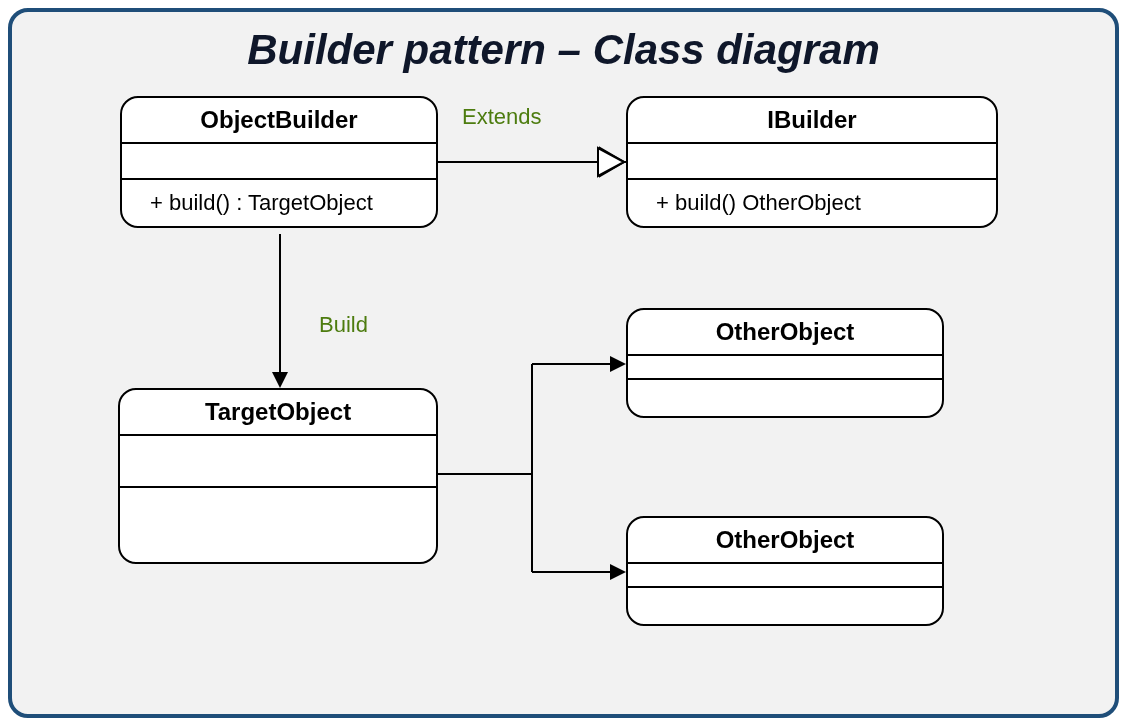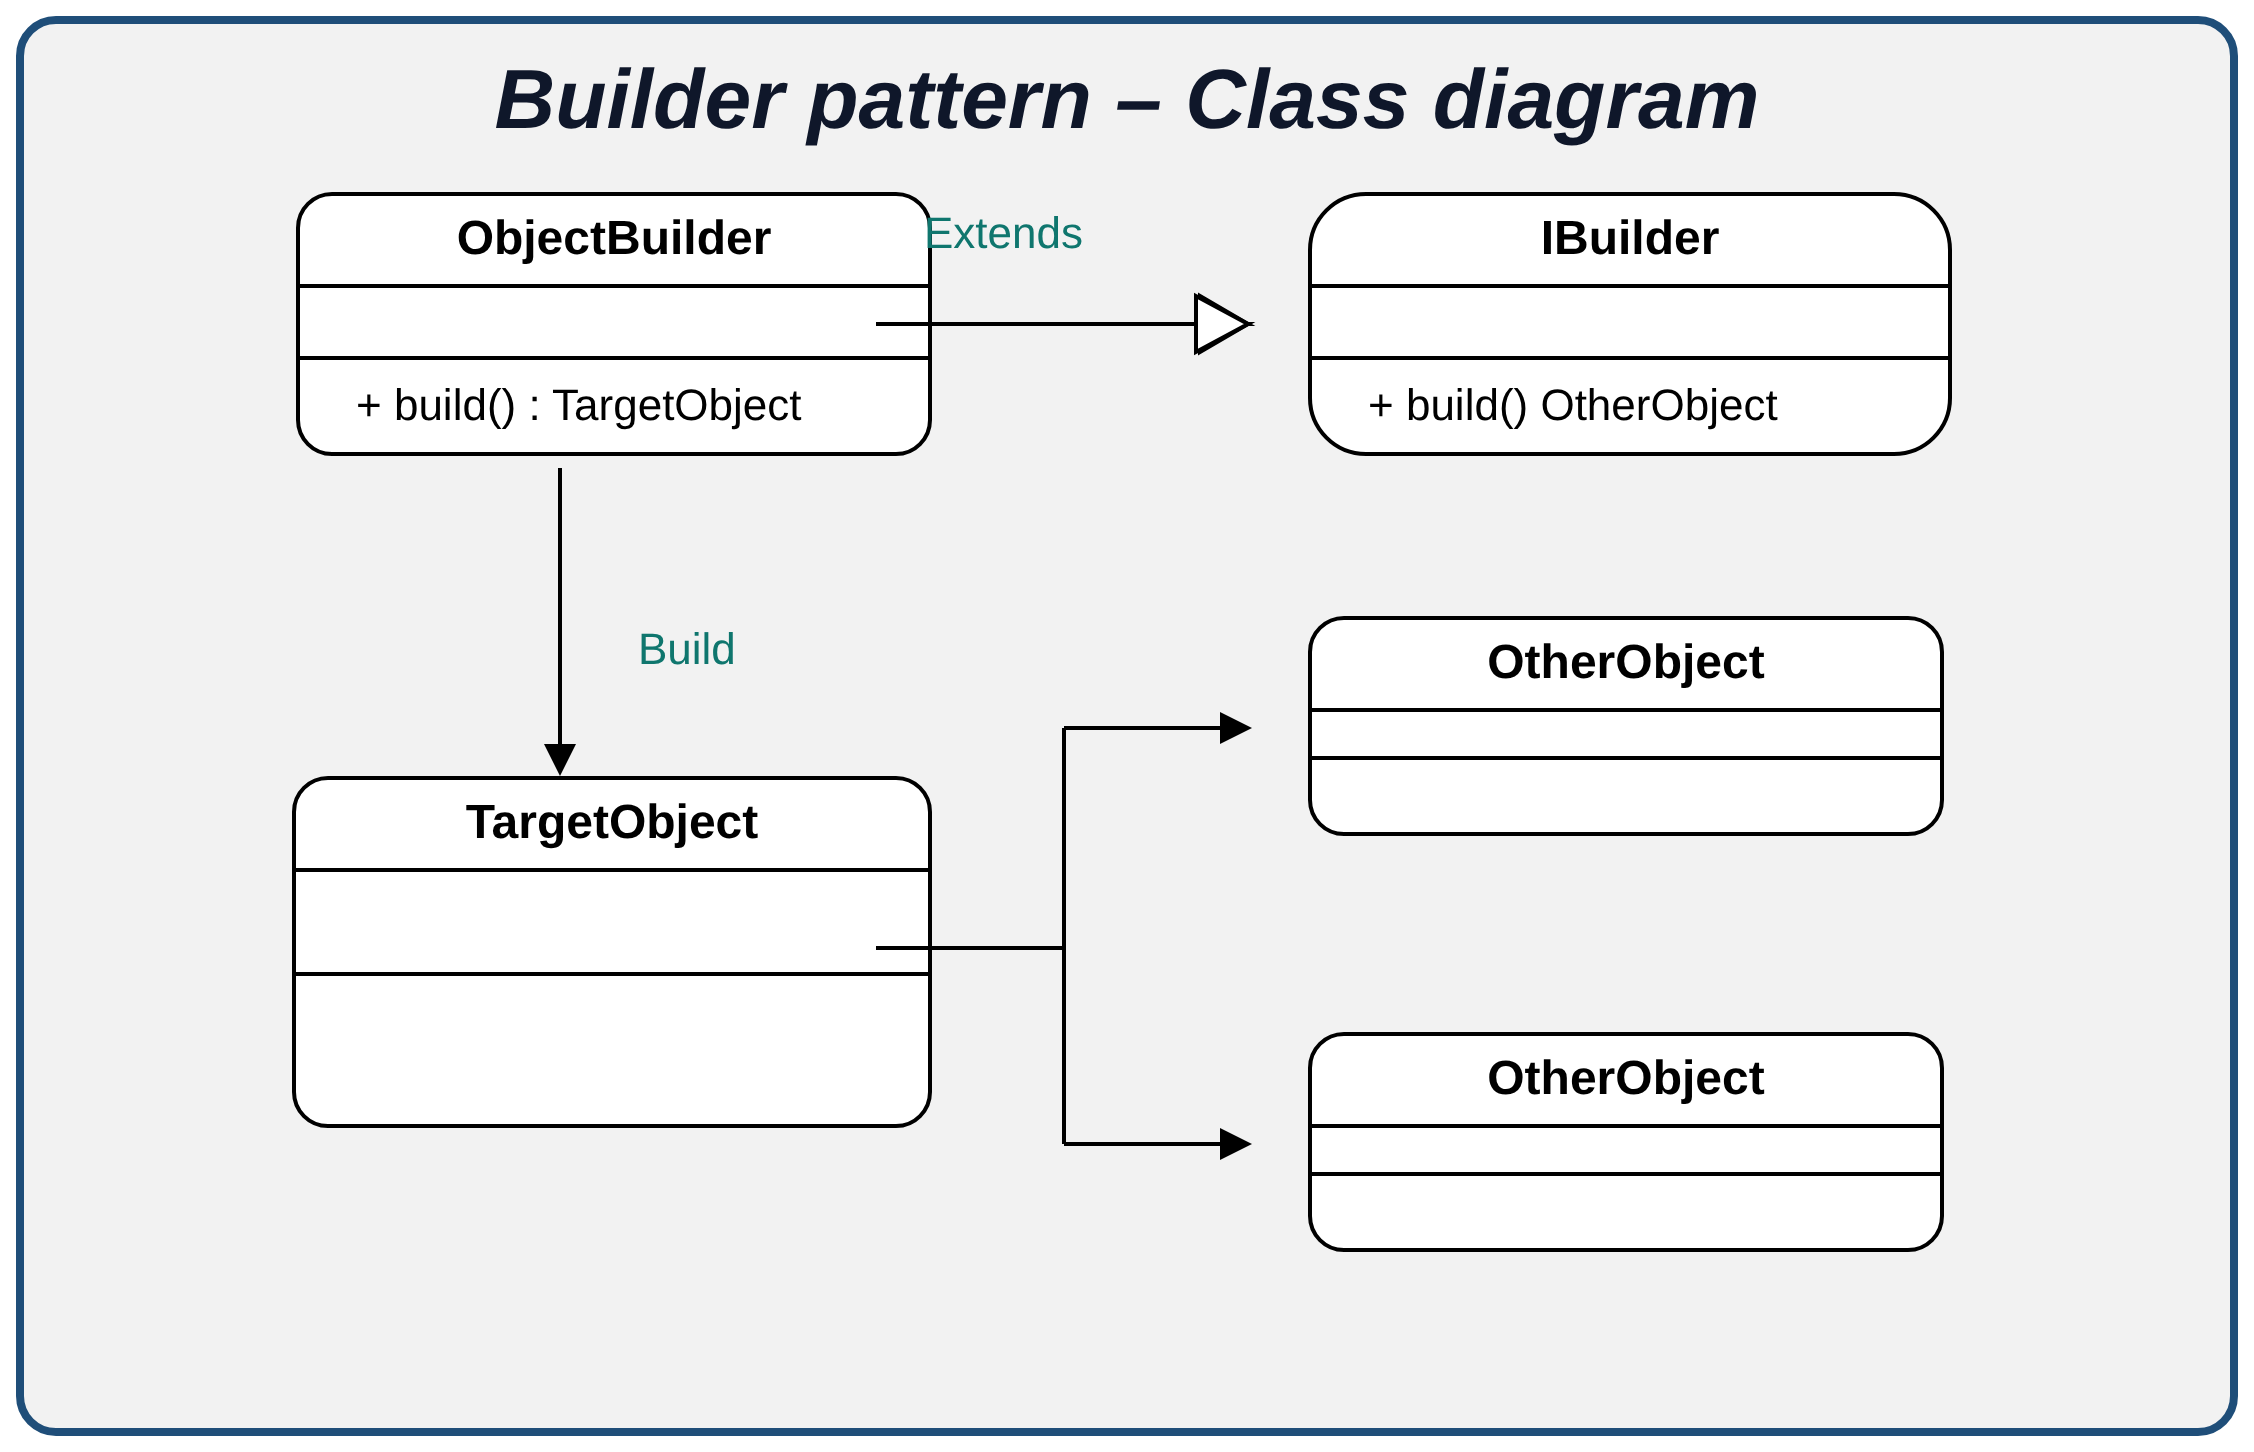--- a/index.html
+++ b/index.html
@@ -30,21 +30,20 @@
       font-style: italic;
       font-weight: bold;
       font-size: 42px;
     }
     .uml-box {
       position: absolute;
       background: #fff;
       border: 2px solid #000;
       border-radius: 18px;
       overflow: hidden;
-      margin-left: 28px;
     }
     .uml-name {
       text-align: center;
       font-weight: bold;
       font-size: 24px;
       padding: 8px 10px;
       border-bottom: 2px solid #000;
     }
     .uml-attrs {
       min-height: 36px;
@@ -55,21 +54,21 @@
     .uml-ops {
       min-height: 36px;
       padding: 10px 28px;
       font-size: 22px;
     }
     .uml-small .uml-attrs { min-height: 24px; padding: 2px 14px; }
     .uml-small .uml-ops  { min-height: 24px; padding: 2px 14px; }
     .edge-label {
       position: absolute;
       font-size: 22px;
-      color: #0f766e;
+      color: #4d7c0f;
     }
     svg.arrows {
       position: absolute;
       top: 0; left: 0;
       width: 1111px;
       height: 710px;
       pointer-events: none;
     }
   </style>
 </head>
@@ -78,21 +77,21 @@
 <div class="frame">
 
   <div class="title">Builder pattern – Class diagram</div>
 
   <div class="uml-box" style="left:108px; top:84px; width:318px;">
     <div class="uml-name">ObjectBuilder</div>
     <div class="uml-attrs"></div>
     <div class="uml-ops">+ build() : TargetObject</div>
   </div>
 
-  <div class="uml-box" style="left:614px; top:84px; width:322px;border-radius:29px;">
+  <div class="uml-box" style="left:614px; top:84px; width:372px;">
     <div class="uml-name">IBuilder</div>
     <div class="uml-attrs"></div>
     <div class="uml-ops">+ build() OtherObject</div>
   </div>
 
   <div class="uml-box" style="left:106px; top:376px; width:320px; height:176px;">
     <div class="uml-name">TargetObject</div>
     <div class="uml-attrs" style="min-height:52px;"></div>
     <div class="uml-ops" style="min-height:52px;"></div>
   </div>

